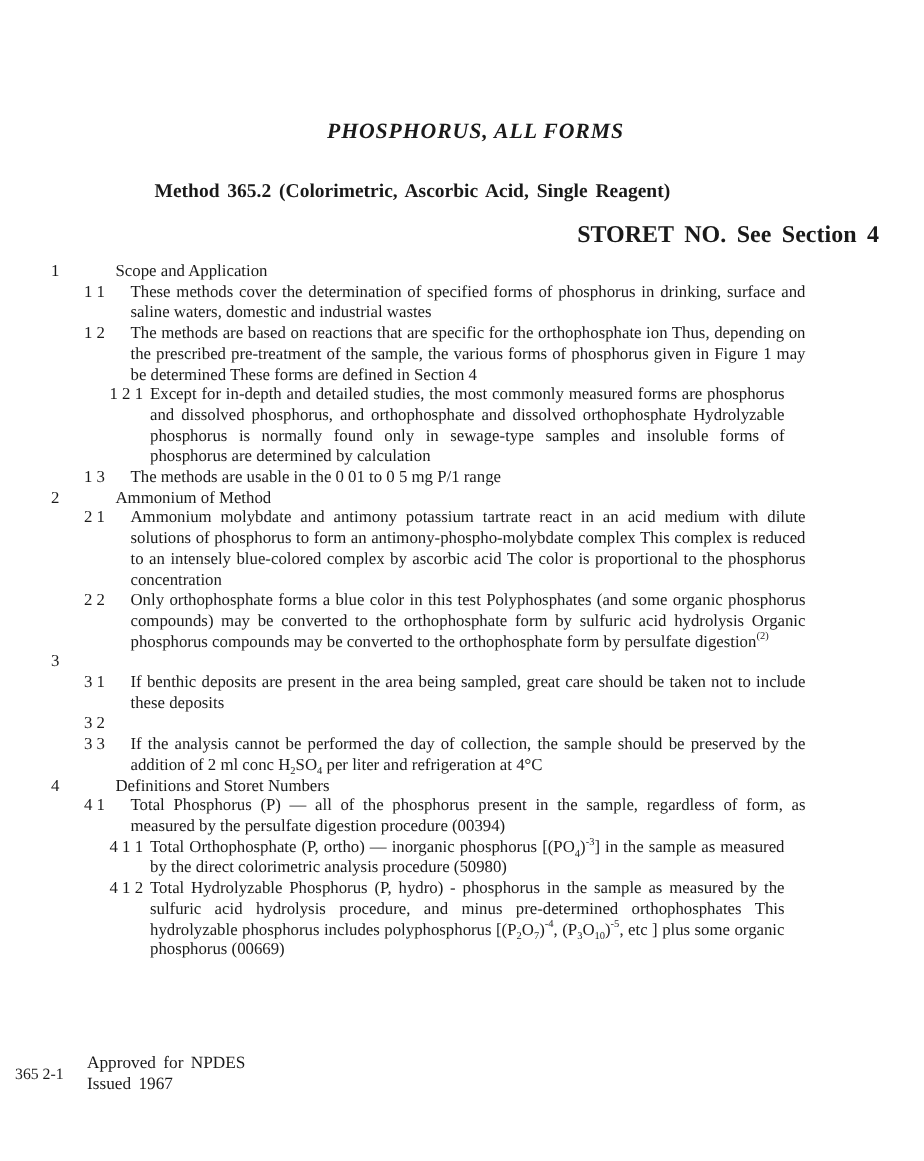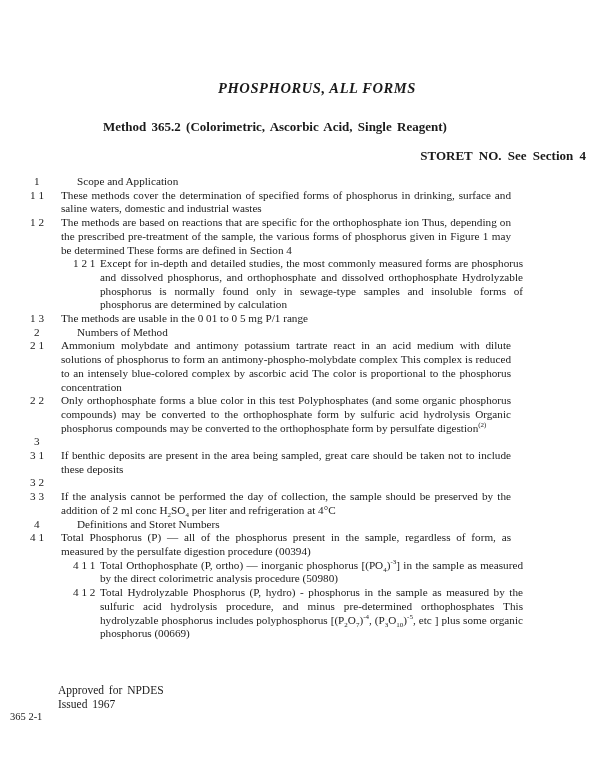--- a/index.html
+++ b/index.html
@@ -1,33 +1,33 @@
 <!DOCTYPE html>
 <html><head>
 <meta charset="utf-8">
 <style>
   html, body { margin: 0; padding: 0; background: #ffffff; }
   body { width: 616px; height: 774px; position: relative; overflow: hidden;
          font-family: "Liberation Serif", "DejaVu Serif", serif; color: #1a1a1a; }
   .title { position: absolute; top: 80px; left: 0; width: 616px; text-align: center;
            font-weight: bold; font-size: 14.5px; letter-spacing: 0.6px; padding-left: 18px; box-sizing: border-box; font-style: italic; }
   .subtitle { position: absolute; top: 119px; left: 103px; font-weight: bold; font-size: 13px; word-spacing: 2px; }
-  .storet { position: absolute; top: 148px; right: 30px; font-weight: bold; font-size: 13px; word-spacing: 3px; font-family: Liberation Serif, serif; }
+  .storet { position: absolute; top: 148px; right: 30px; font-weight: bold; font-size: 16px; word-spacing: 3px; font-family: Liberation Serif, serif; }
   .body { position: absolute; top: 175px; left: 30px; width: 556px; font-size: 11.2px; line-height: 13.7px; }
   .sec { display: flex; }
   .sec .num { width: 47px; padding-left: 4px; box-sizing: border-box; flex-shrink: 0; }
-  .sub { display: flex; }
+  .sub { display: flex; margin-left: 26px; }
   .sub .num { width: 31px; flex-shrink: 0; }
   .sub .txt { width: 450px; text-align: justify; }
   .subsub { display: flex; margin-left: 43px; }
   .subsub .num { width: 27px; flex-shrink: 0; }
   .subsub .txt { width: 423px; text-align: justify; }
   .txt.last { text-align-last: left; }
   sub, sup { font-size: 7px; line-height: 0; }
-  .footer-left { position: absolute; top: 684px; left: 58px; font-size: 11.5px; line-height: 13.5px; word-spacing: 2px; }
+  .footer-left { position: absolute; top: 703px; left: 58px; font-size: 11.5px; line-height: 13.5px; word-spacing: 2px; }
   .page-num { position: absolute; top: 711px; left: 0; width: 616px; text-align: left; font-size: 10.5px; padding-left: 10px; box-sizing: border-box; }
 </style>
 </head>
 <body>
 
 <div>
   <div class="title">PHOSPHORUS, ALL FORMS</div>
   <div class="subtitle">Method 365.2 (Colorimetric, Ascorbic Acid, Single Reagent)</div>
   <div class="storet">STORET NO. See Section 4</div>
 
@@ -49,21 +49,21 @@
       <span class="num">1 2 1</span>
       <span class="txt">Except for in-depth and detailed studies, the most commonly measured forms are phosphorus and dissolved phosphorus, and orthophosphate and dissolved orthophosphate  Hydrolyzable phosphorus is normally found only in sewage-type samples and insoluble forms of phosphorus are determined by calculation</span>
     </div>
     <div class="sub">
       <span class="num">1 3</span>
       <span class="txt">The methods are usable in the 0 01 to 0 5 mg P/1 range</span>
     </div>
 
     <div class="sec">
       <span class="num">2</span>
-      <span>Numbers of Method</span>
+      <span>Ammonium of Method</span>
     </div>
     <div class="sub">
       <span class="num">2 1</span>
       <span class="txt">Ammonium molybdate and antimony potassium tartrate react in an acid medium with dilute solutions of phosphorus to form an antimony-phospho-molybdate complex  This complex is reduced to an intensely blue-colored complex by ascorbic acid  The color is proportional to the phosphorus concentration</span>
     </div>
     <div class="sub">
       <span class="num">2 2</span>
       <span class="txt"><span>Only orthophosphate forms a blue color in this test  Polyphosphates (and some organic phosphorus compounds) may be converted to the orthophosphate form by sulfuric acid hydrolysis  Organic phosphorus compounds may be converted to the orthophosphate form by persulfate digestion</span><sup>(2)</sup></span>
     </div>
 

